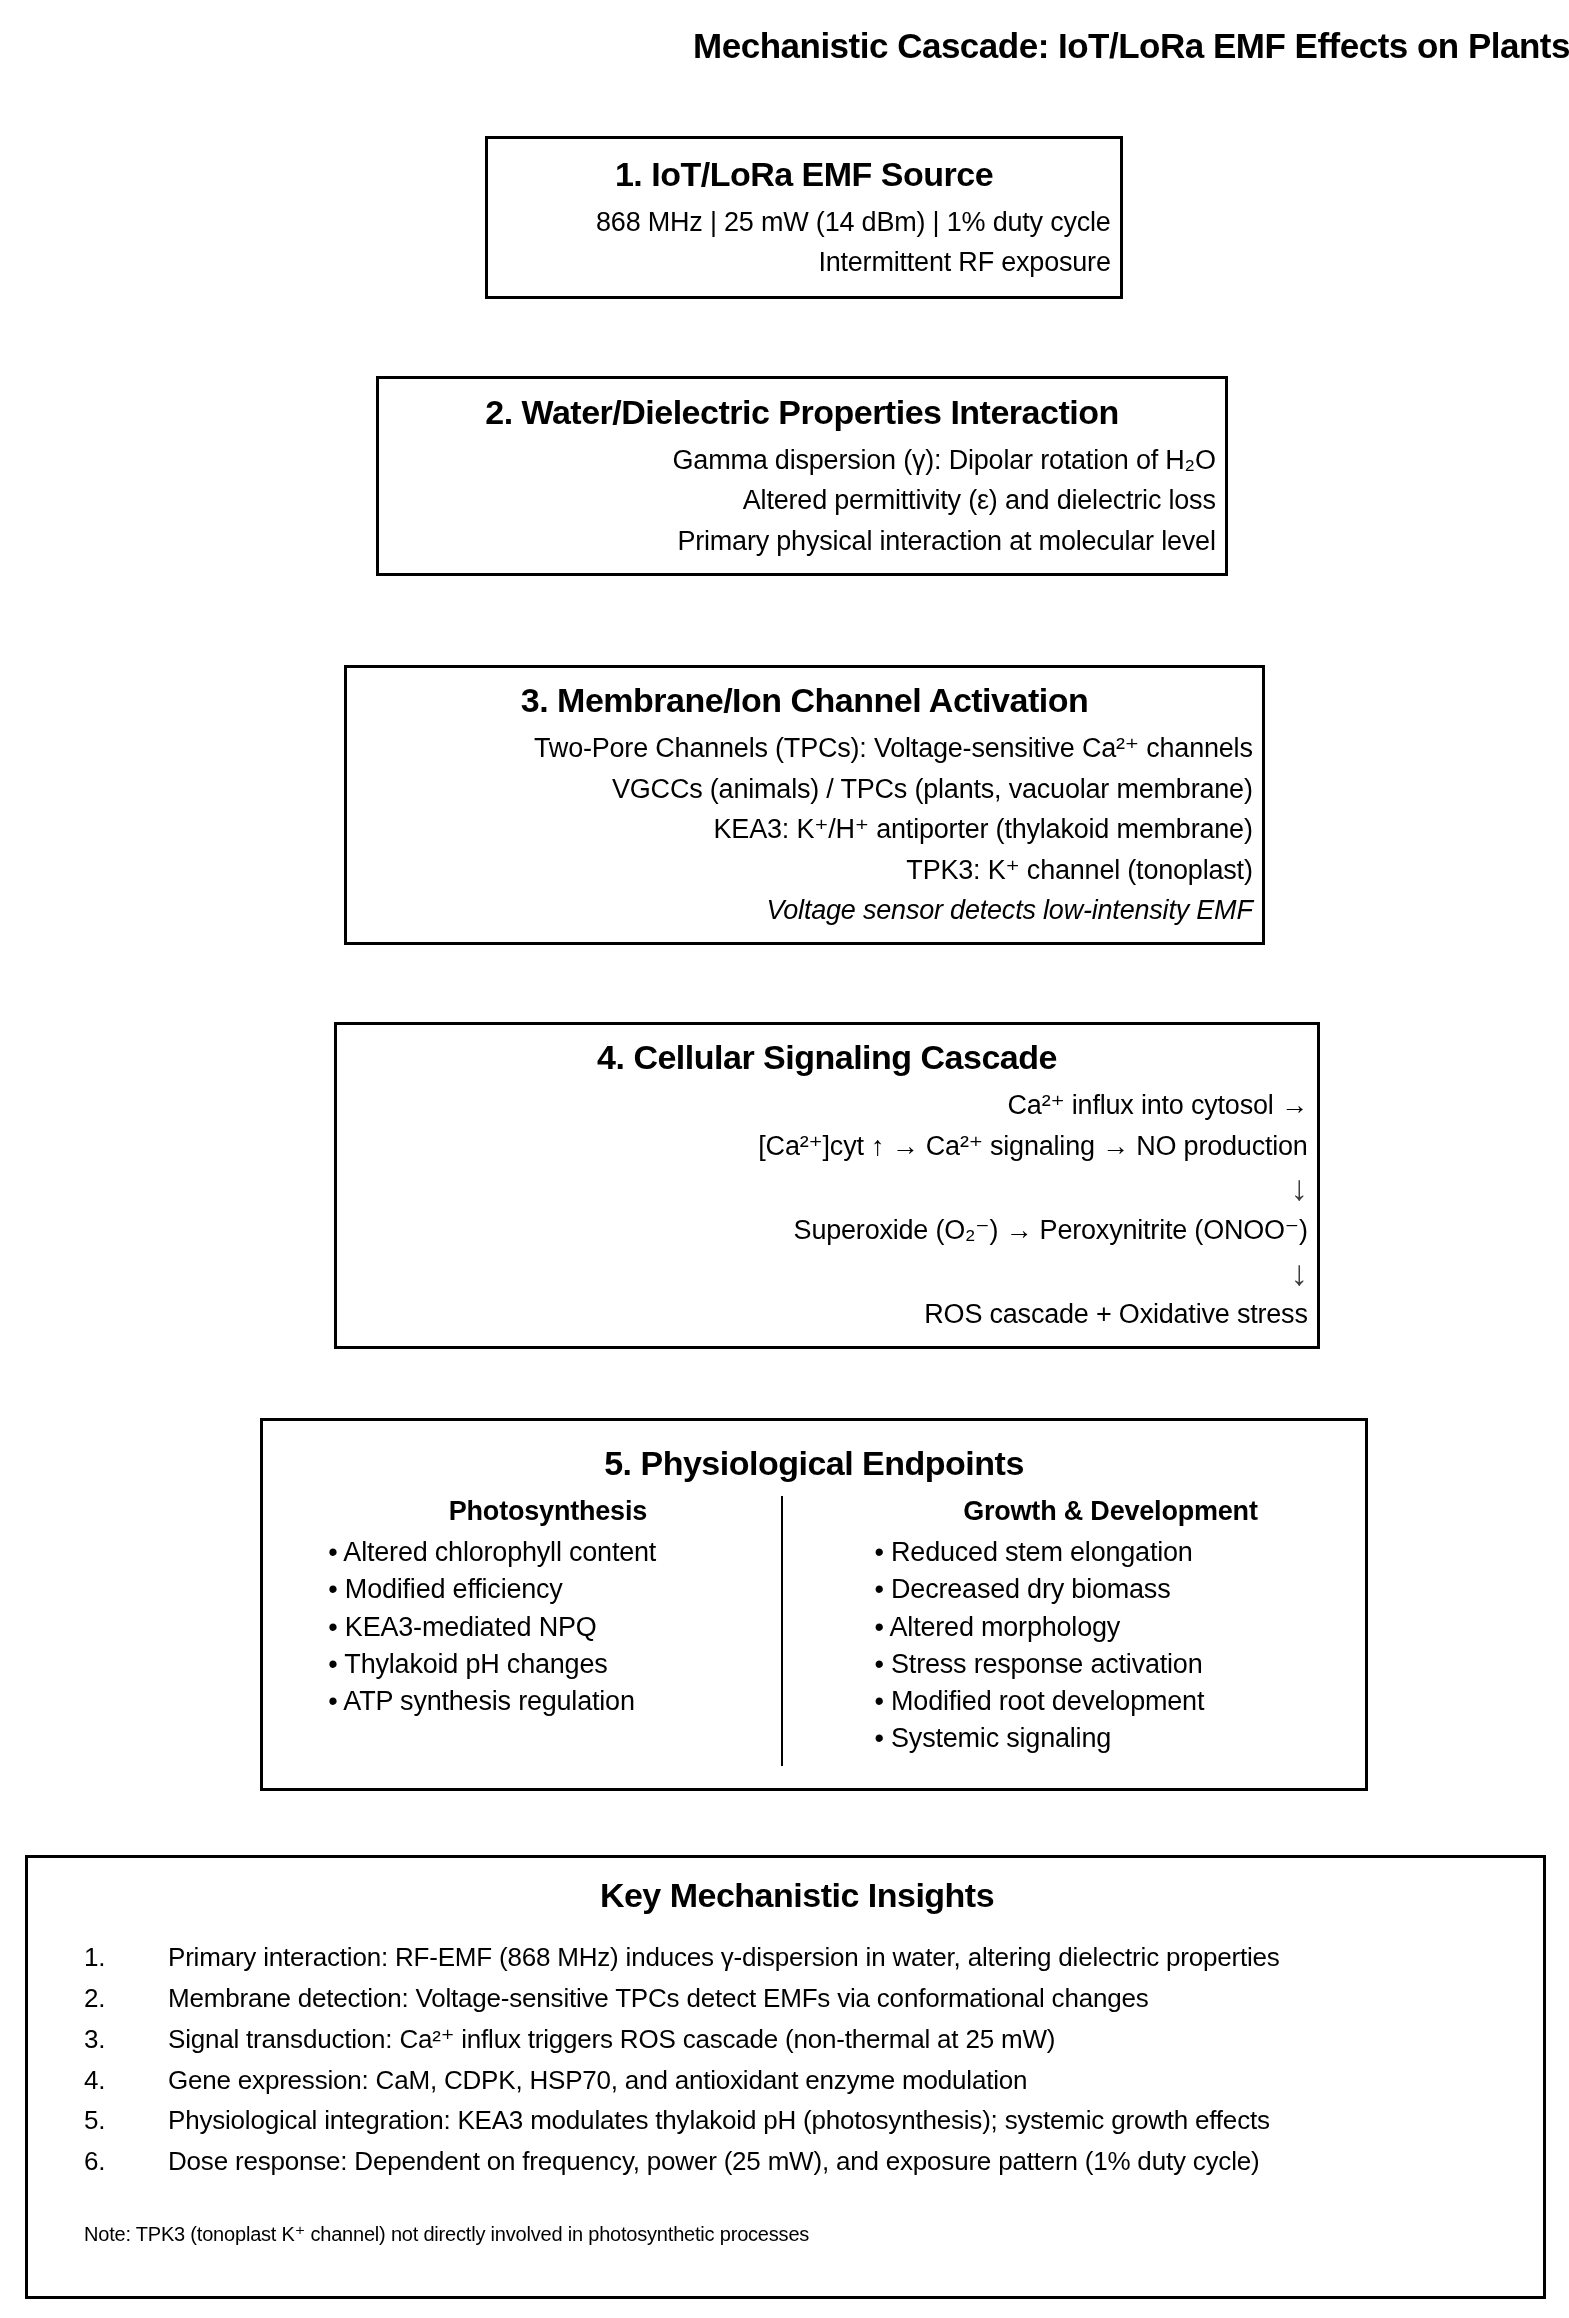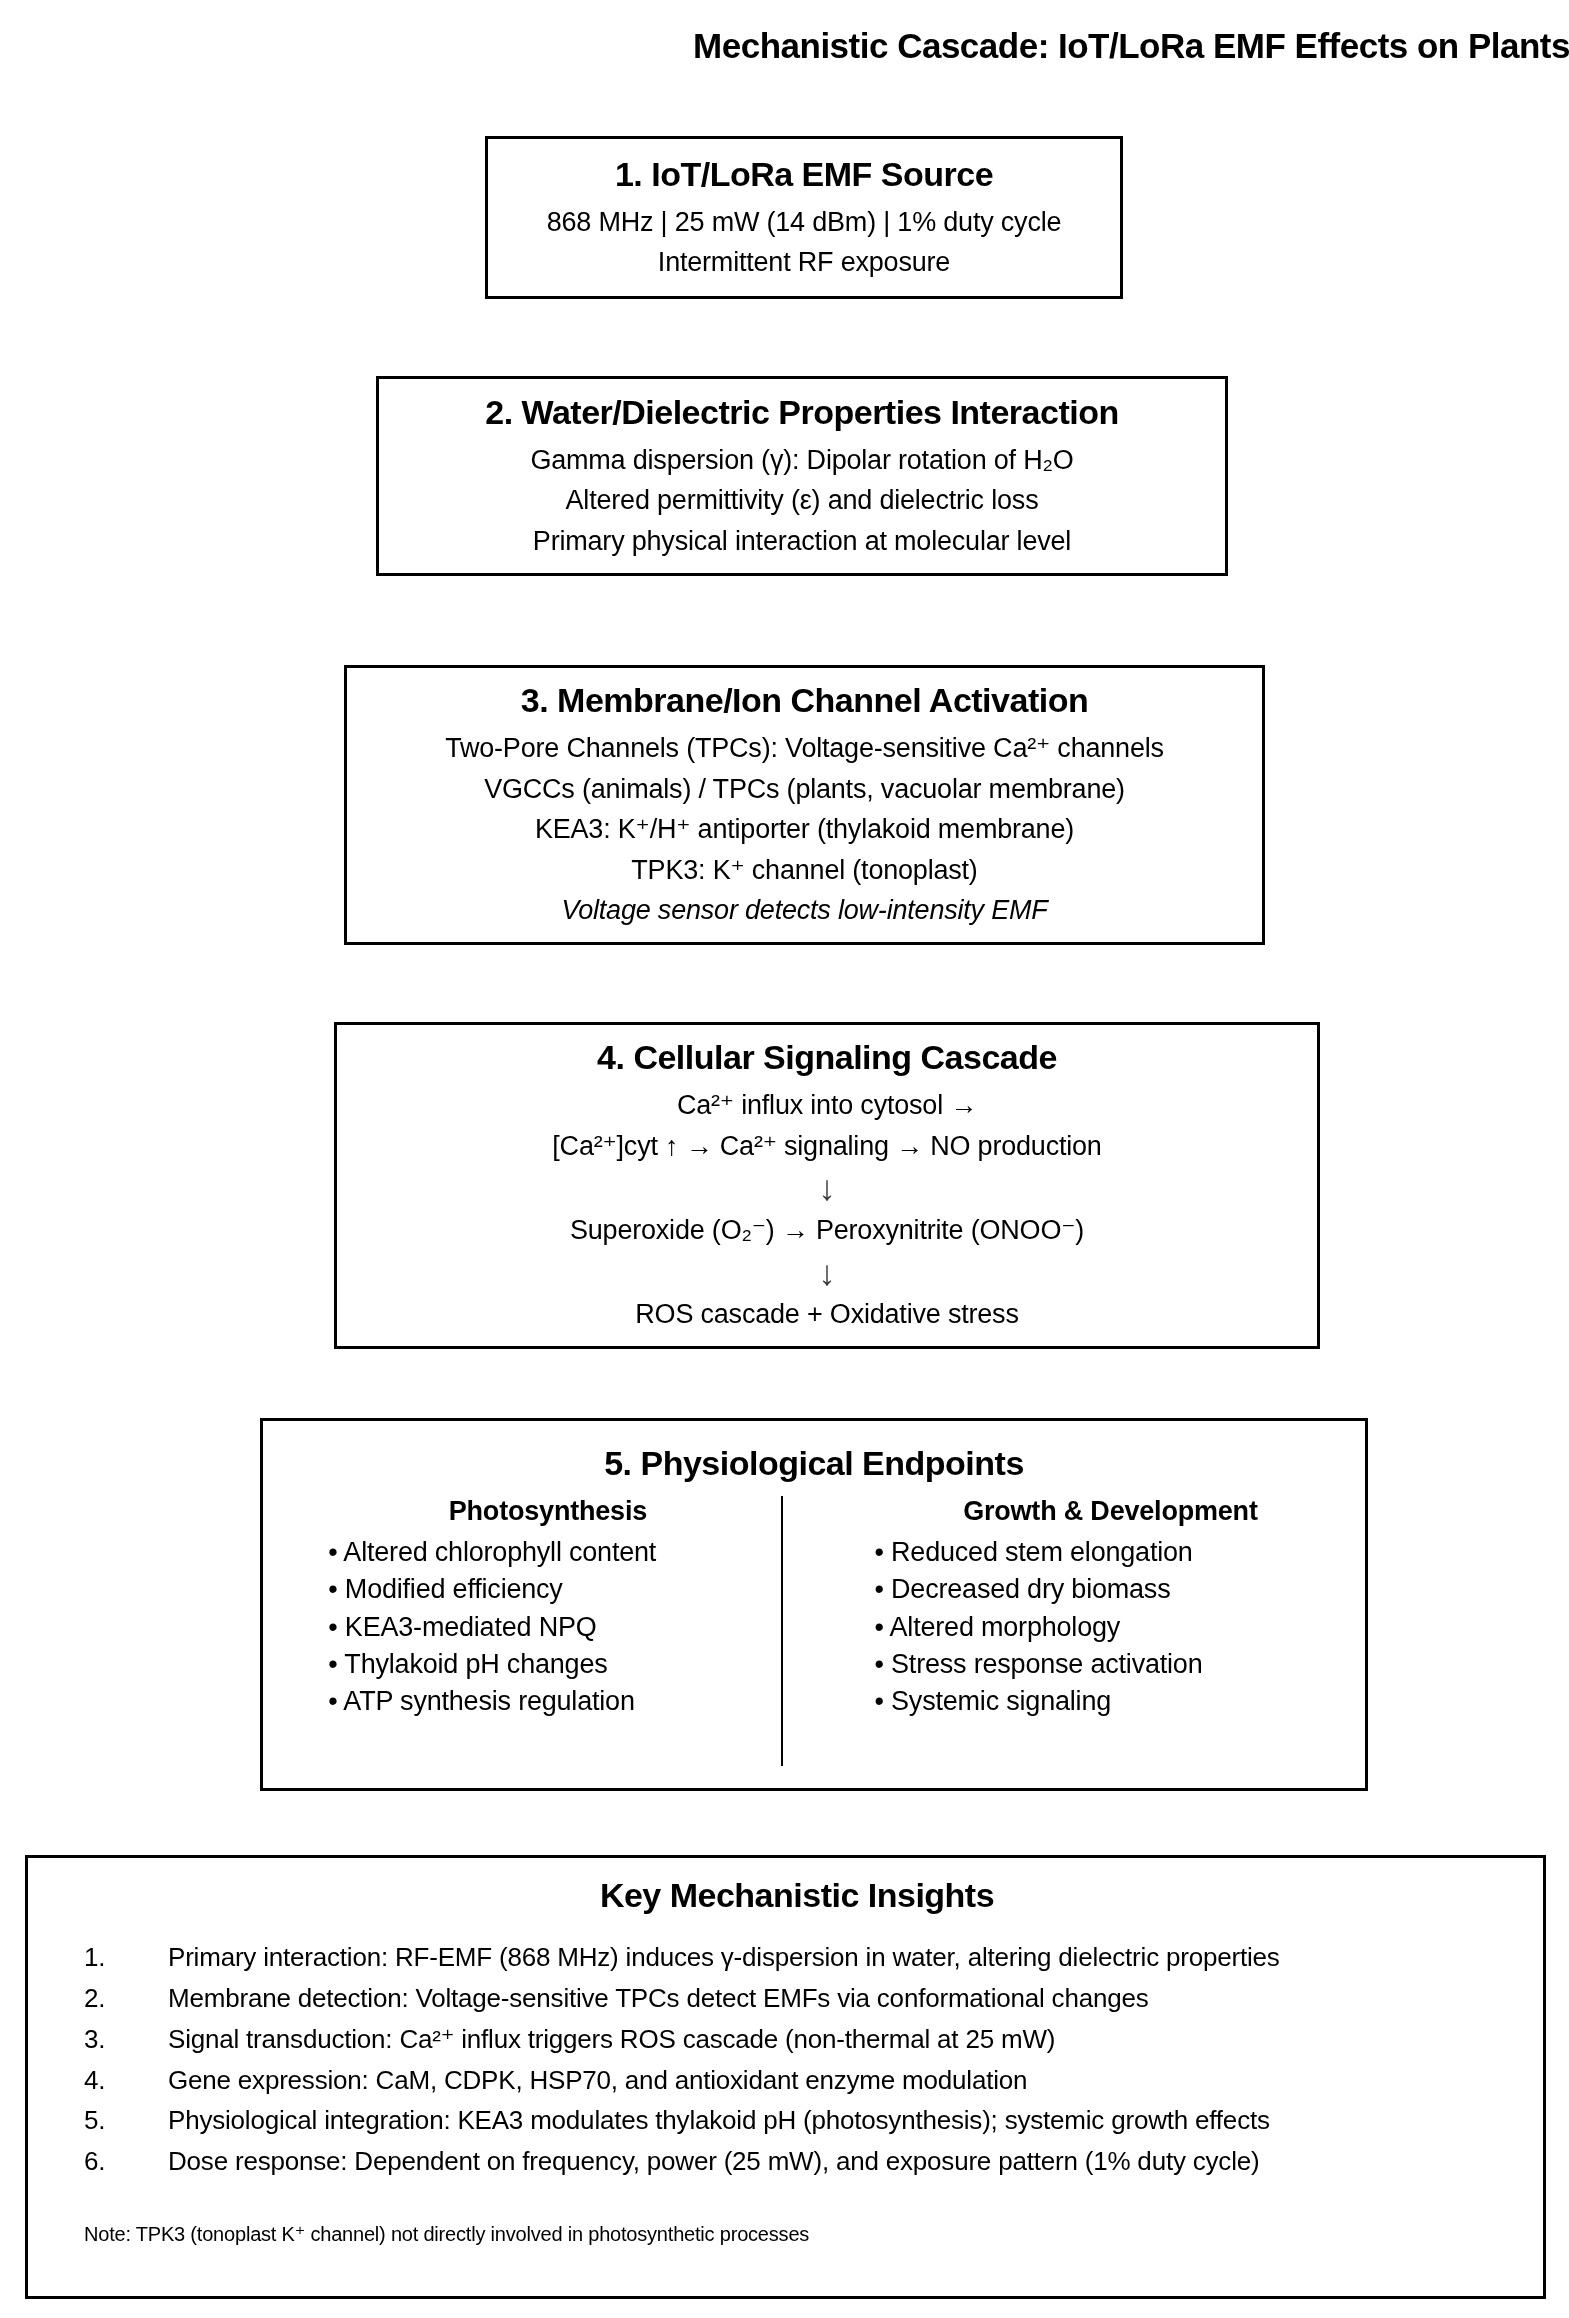--- a/index.html
+++ b/index.html
@@ -41,20 +41,21 @@
     font-size: 34px;
     font-weight: bold;
     letter-spacing: -0.5px;
     margin-bottom: 6.5px;
     line-height: 1.25;
   }
   .box-line {
     font-size: 27px;
     line-height: 1.5;
     letter-spacing: -0.2px;
+    text-align: right;
   }
   .em {
     font-style: italic;
   }
   .flow-arrow {
     font-size: 35px;
     line-height: 1.25;
     color: #3d3d3d;
   }
   
@@ -183,20 +184,21 @@
         <div class="endpoint-item">• KEA3-mediated NPQ</div>
         <div class="endpoint-item">• Thylakoid pH changes</div>
         <div class="endpoint-item">• ATP synthesis regulation</div>
       </div>
       <div class="endpoint-col right">
         <div class="endpoint-col-title">Growth &amp; Development</div>
         <div class="endpoint-item">• Reduced stem elongation</div>
         <div class="endpoint-item">• Decreased dry biomass</div>
         <div class="endpoint-item">• Altered morphology</div>
         <div class="endpoint-item">• Stress response activation</div>
+        <div class="endpoint-item">• Modified root development</div>
         <div class="endpoint-item">• Systemic signaling</div>
       </div>
     </div>
   </section>
 
   <section class="key-box">
     <div class="key-heading">Key Mechanistic Insights</div>
 
     <div class="insight-row">
       <span class="insight-num">1.</span>

